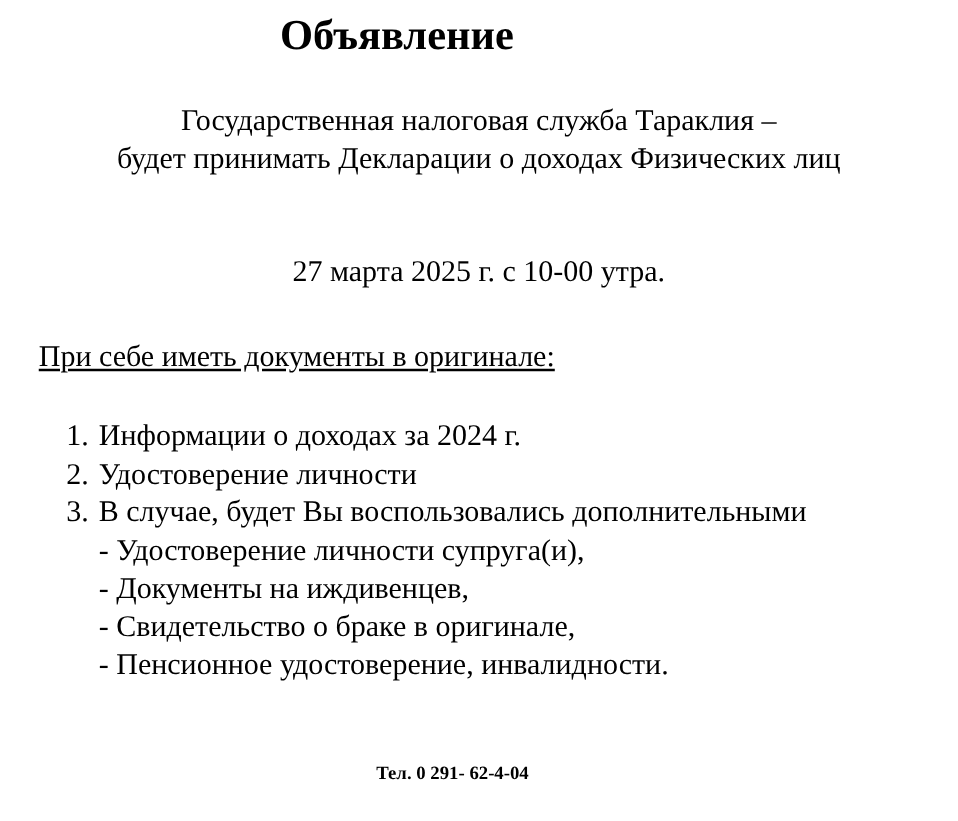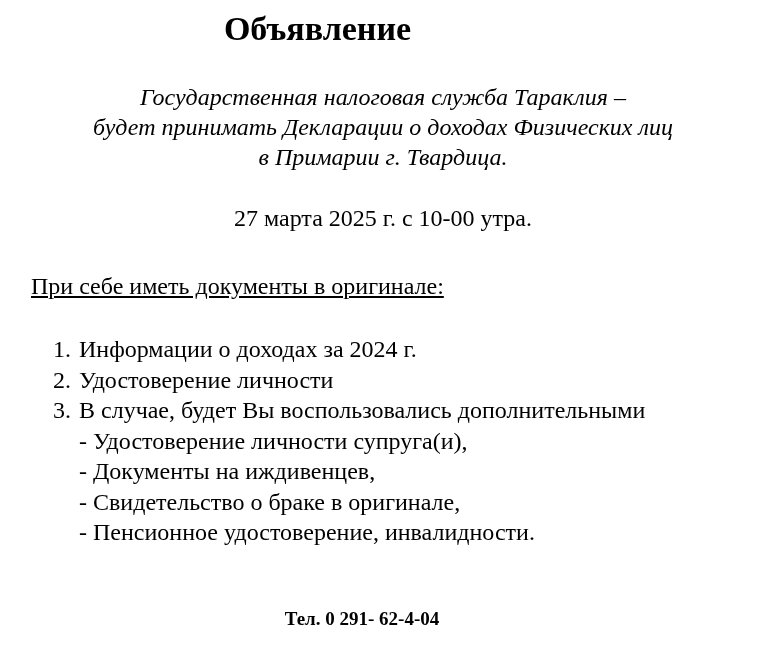--- a/index.html
+++ b/index.html
@@ -26,21 +26,20 @@
       line-height: 42px;
     }
     .intro {
       position: absolute;
       left: 0;
       width: 766px;
       top: 82px;
       text-align: center;
       font-size: 24px;
       line-height: 30px;
-      font-style: italic;
     }
     .intro div { white-space: nowrap; }
     .date {
       position: absolute;
       left: 0;
       width: 766px;
       top: 203px;
       text-align: center;
       font-size: 24px;
       line-height: 30px;
@@ -74,34 +73,33 @@
       padding-left: 26px;
       white-space: nowrap;
     }
     .phone {
       position: absolute;
       left: 0;
       width: 724px;
       top: 607px;
       text-align: center;
       font-weight: bold;
-      font-size: 19px;
+      font-size: 15px;
       line-height: 24px;
     }
   </style>
 </head>
 <body>
 
 <div>
   <div class="title">Объявление</div>
 
   <div class="intro">
     <div>Государственная налоговая служба Тараклия –</div>
     <div>будет принимать Декларации о доходах Физических лиц</div>
-    <div>в Примарии г. Твардица.</div>
   </div>
 
   <div class="date">27 марта 2025 г. с 10-00 утра.</div>
 
   <div class="heading">При себе иметь документы в оригинале:</div>
 
   <div class="list">
     <div class="list-item">
       <span class="list-num">1.</span>
       <span>Информации о доходах за 2024 г.</span>

